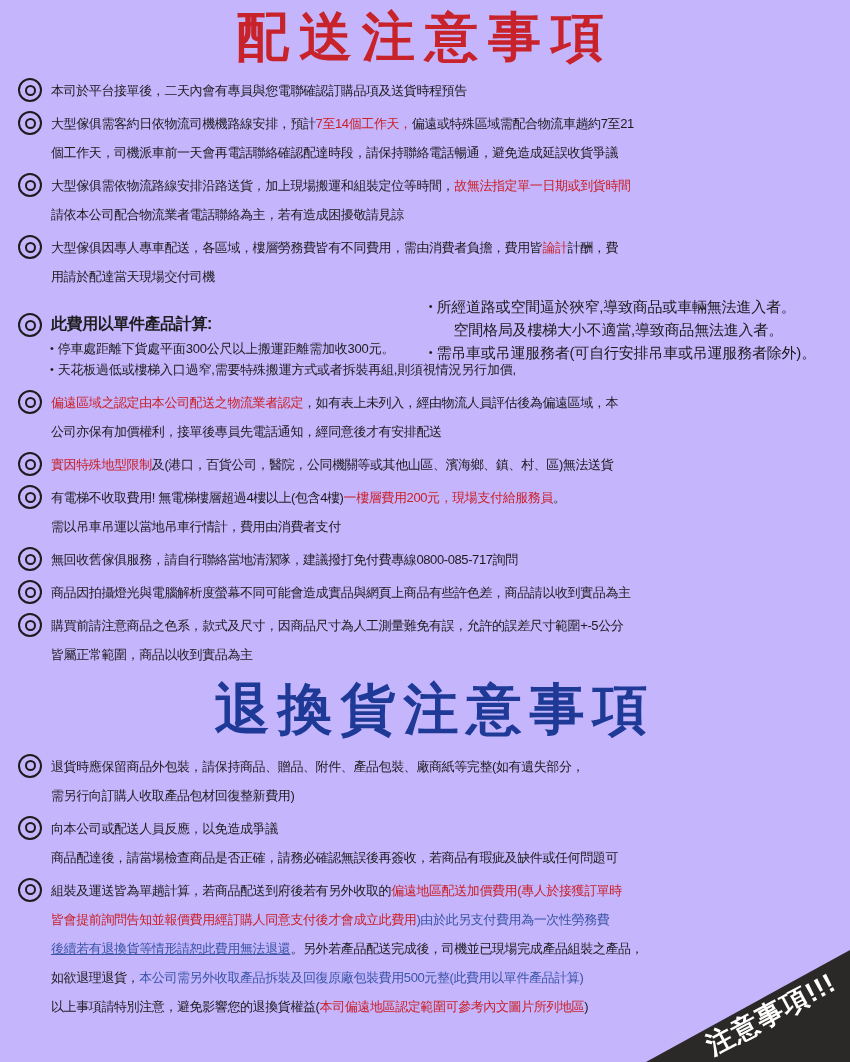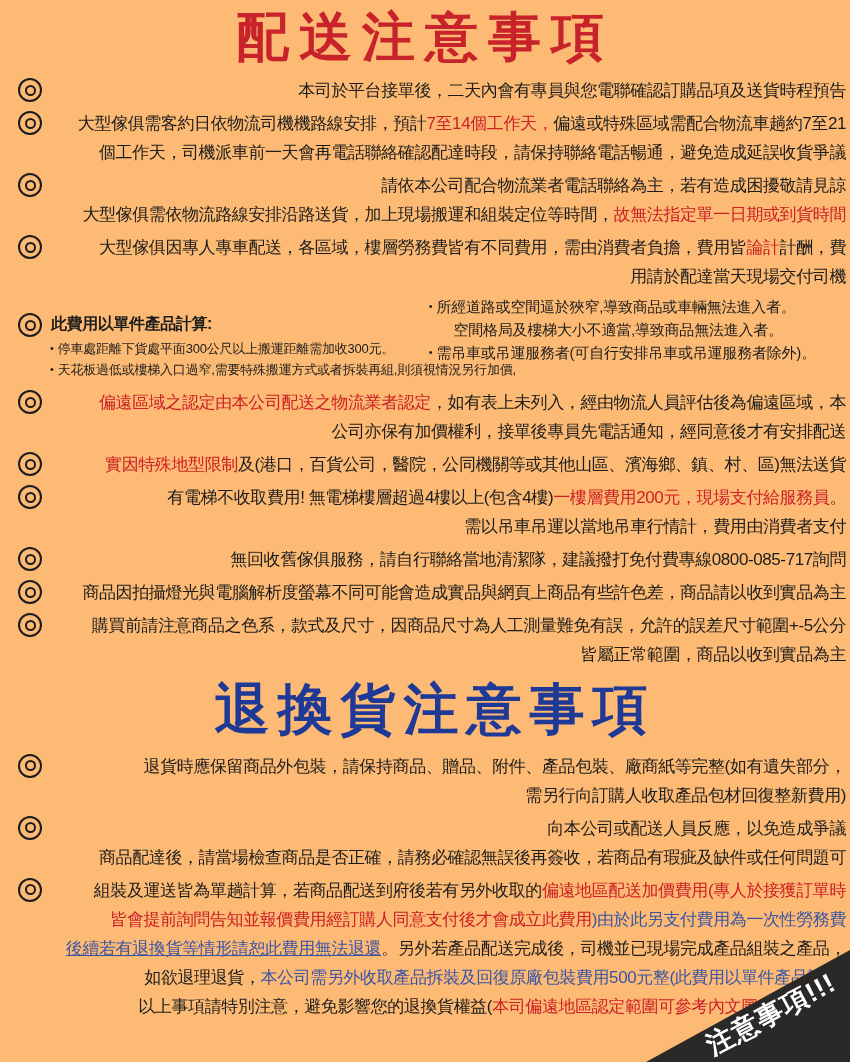--- a/index.html
+++ b/index.html
@@ -1,20 +1,20 @@
 <!DOCTYPE html>
 <html><head>
 <meta charset="utf-8">
 <style>
   html,body{margin:0;padding:0;background:#b5b5b2;}
   .page{
     position:relative;
     width:850px;height:1062px;
     margin:0 auto;
-    background:#fdba74;
+    background:#c4b5fd;
     overflow:hidden;
     font-family:"Liberation Sans","DejaVu Sans",sans-serif;
     color:#1c1c1c;
     box-sizing:border-box;
     padding-top:6px;
   }
   .title{
     text-align:center;
     font-weight:bold;
     margin:0;
@@ -27,21 +27,21 @@
   .bullet{
     width:24px;height:24px;flex:0 0 auto;
     border:2px solid #1c1c1c;border-radius:50%;
     display:inline-flex;align-items:center;justify-content:center;
     margin:2px 9px 0 0;box-sizing:border-box;
   }
   .bullet::before{content:"";width:11px;height:11px;border:2px solid #1c1c1c;border-radius:50%;box-sizing:border-box;}
   .bullet.small{width:21px;height:21px;}
   .bullet.small::before{width:9px;height:9px;}
   .txt{flex:1 1 auto;min-width:0;}
-  .line{font-size:17px;line-height:29px;letter-spacing:-0.4px;white-space:nowrap;text-align:right;}
+  .line{font-size:13px;line-height:29px;letter-spacing:-0.4px;white-space:nowrap;}
   .seg{}
   .red{color:#cb2027;}
   .blue{color:#3a55a5;}
   .blueu{color:#3a55a5;text-decoration:underline;}
   
   .columns{display:flex;margin:2px 0 8px 18px;}
   .col-left{width:46%;padding-top:16px;box-sizing:border-box;}
   .col-right{width:54%;box-sizing:border-box;}
   .col-head{display:flex;align-items:flex-start;margin-bottom:1px;}
   .col-title{font-weight:bold;font-size:17px;line-height:25px;letter-spacing:-0.4px;}
@@ -85,22 +85,22 @@
       <div class="item">
         <span class="bullet"></span>
         <div class="txt">
           <div class="line"><span class="seg">大型傢俱需客約日依物流司機機路線安排，預計</span><span class="seg red">7至14個工作天，</span><span class="seg">偏遠或特殊區域需配合物流車趟約7至21</span></div>
           <div class="line"><span class="seg">個工作天，司機派車前一天會再電話聯絡確認配達時段，請保持聯絡電話暢通，避免造成延誤收貨爭議</span></div>
         </div>
       </div>
       <div class="item">
         <span class="bullet"></span>
         <div class="txt">
+          <div class="line"><span class="seg">大型傢俱需依物流路線安排沿路送貨，加上現場搬運和組裝定位等時間，</span><span class="seg red">故無法指定單一日期或到貨時間</span></div>
           <div class="line"><span class="seg">請依本公司配合物流業者電話聯絡為主，若有造成困擾敬請見諒</span></div>
-          <div class="line"><span class="seg">大型傢俱需依物流路線安排沿路送貨，加上現場搬運和組裝定位等時間，</span><span class="seg red">故無法指定單一日期或到貨時間</span></div>
         </div>
       </div>
       <div class="item">
         <span class="bullet"></span>
         <div class="txt">
           <div class="line"><span class="seg">大型傢俱因專人專車配送，各區域，樓層勞務費皆有不同費用，需由消費者負擔，費用皆</span><span class="seg red">論計</span><span class="seg">計酬，費</span></div>
           <div class="line"><span class="seg">用請於配達當天現場交付司機</span></div>
         </div>
       </div>
     </div>

